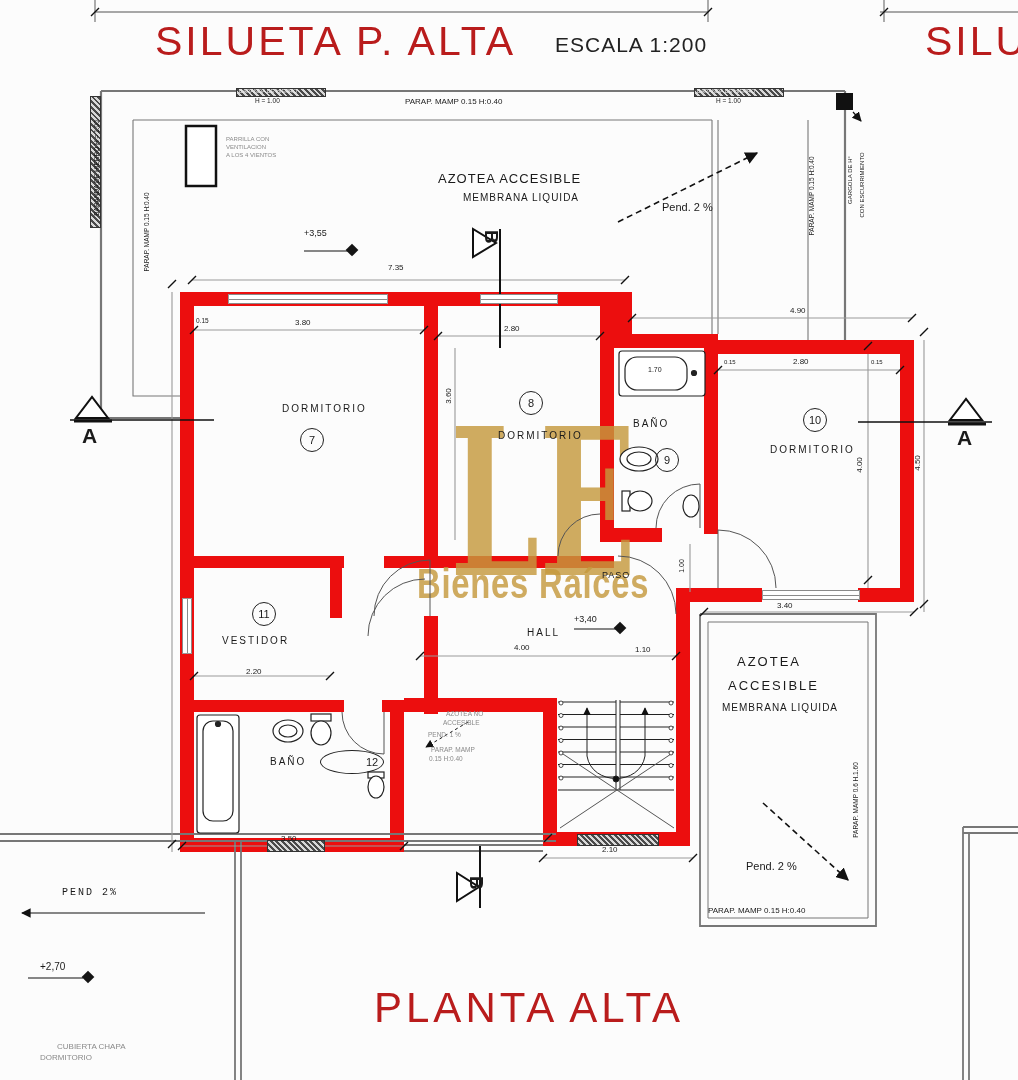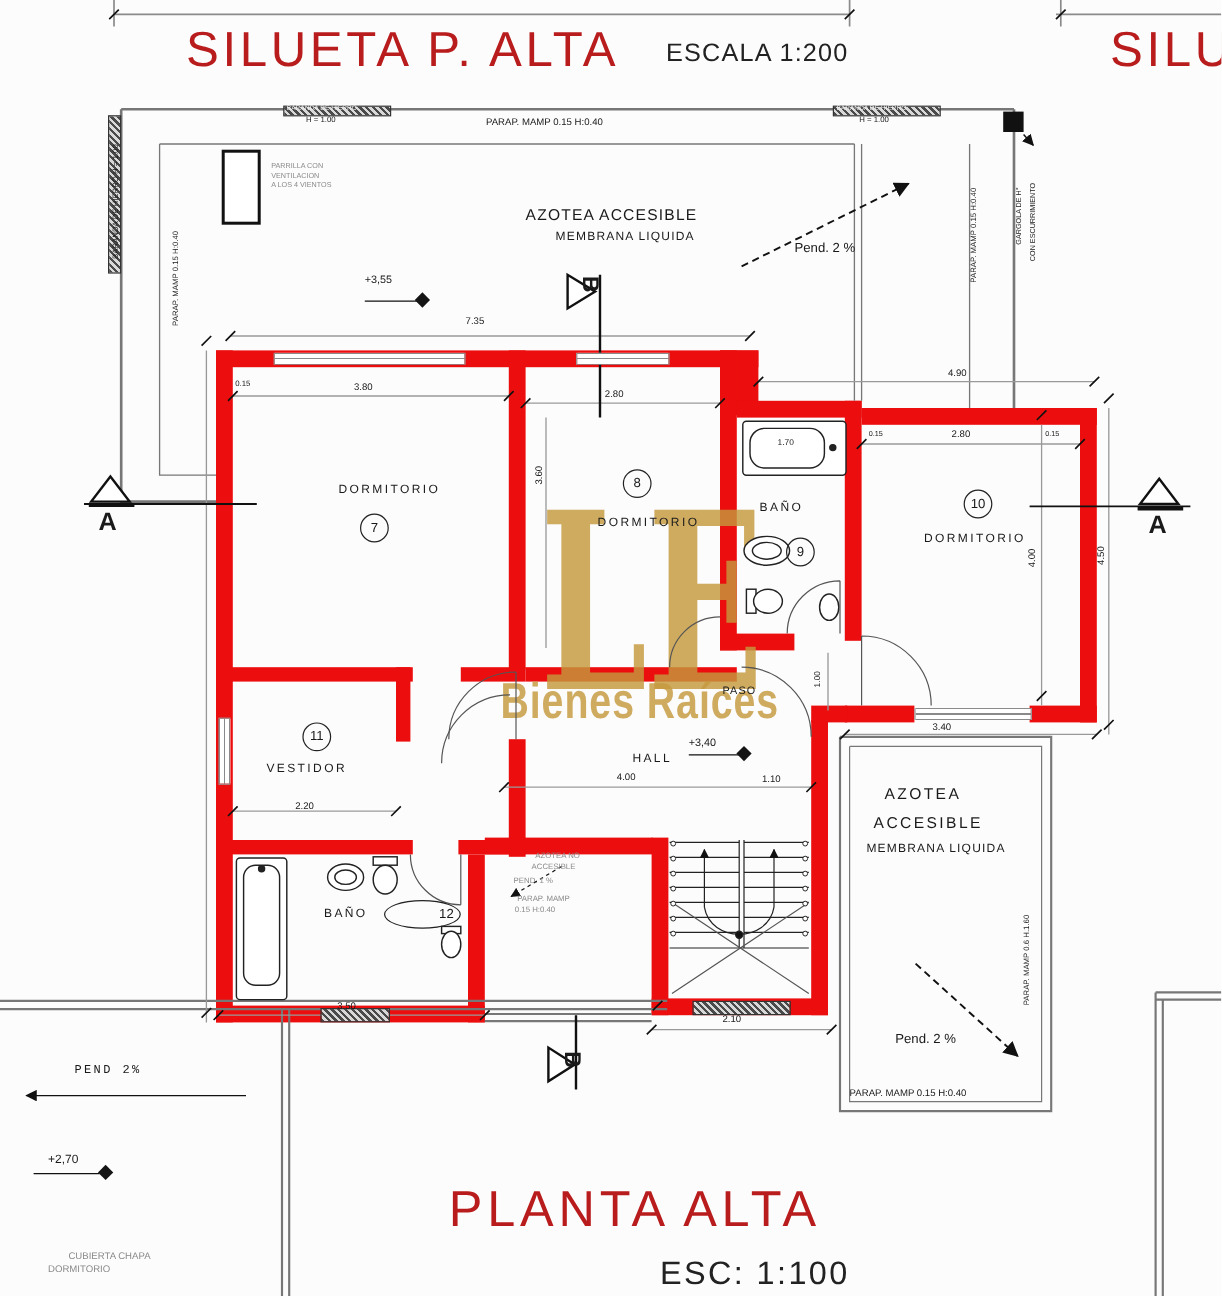--- a/index.html
+++ b/index.html
@@ -206,21 +206,20 @@
       <div class="diam" style="left: 352px; top: 250px;"></div>
       <div class="diam" style="left: 620px; top: 628px;"></div>
       <div class="diam" style="left: 88px; top: 977px;"></div>
     </div>
 
   <div class="layer" id="labels-layer">
     <div class="big-title" style="left:155px;top:18px">SILUETA P. ALTA</div>
     <div class="scale-txt" style="left:555px;top:33px">ESCALA 1:200</div>
     <div class="big-title" style="left:925px;top:18px">SILU</div>
     <div class="big-title" style="left:374px;top:984px;font-size:42px;letter-spacing:4px">PLANTA ALTA</div>
-    <div class="scale-txt" style="left:550px;top:1046px;font-size:27px;letter-spacing:2px">ESC: 1:100</div>
   <span class="lbl" style="left: 282px; top: 403px; font-size: 10px; letter-spacing: 2px;">DORMITORIO</span>
       <span class="lbl circ" style="left: 300px; top: 428px; font-size: 11px;">7</span>
       <span class="lbl circ" style="left: 519px; top: 391px; font-size: 11px;">8</span>
       <span class="lbl" style="left: 498px; top: 430px; font-size: 10px; letter-spacing: 2px;">DORMITORIO</span>
       <span class="lbl" style="left: 633px; top: 418px; font-size: 10px; letter-spacing: 2px;">BAÑO</span>
       <span class="lbl circ" style="left: 655px; top: 448px; font-size: 11px;">9</span>
       <span class="lbl circ" style="left: 803px; top: 408px; font-size: 11px;">10</span>
       <span class="lbl" style="left: 770px; top: 444px; font-size: 10px; letter-spacing: 2px;">DORMITORIO</span>
       <span class="lbl circ" style="left: 252px; top: 602px; font-size: 11px;">11</span>
       <span class="lbl" style="left: 222px; top: 635px; font-size: 10px; letter-spacing: 2px;">VESTIDOR</span>

